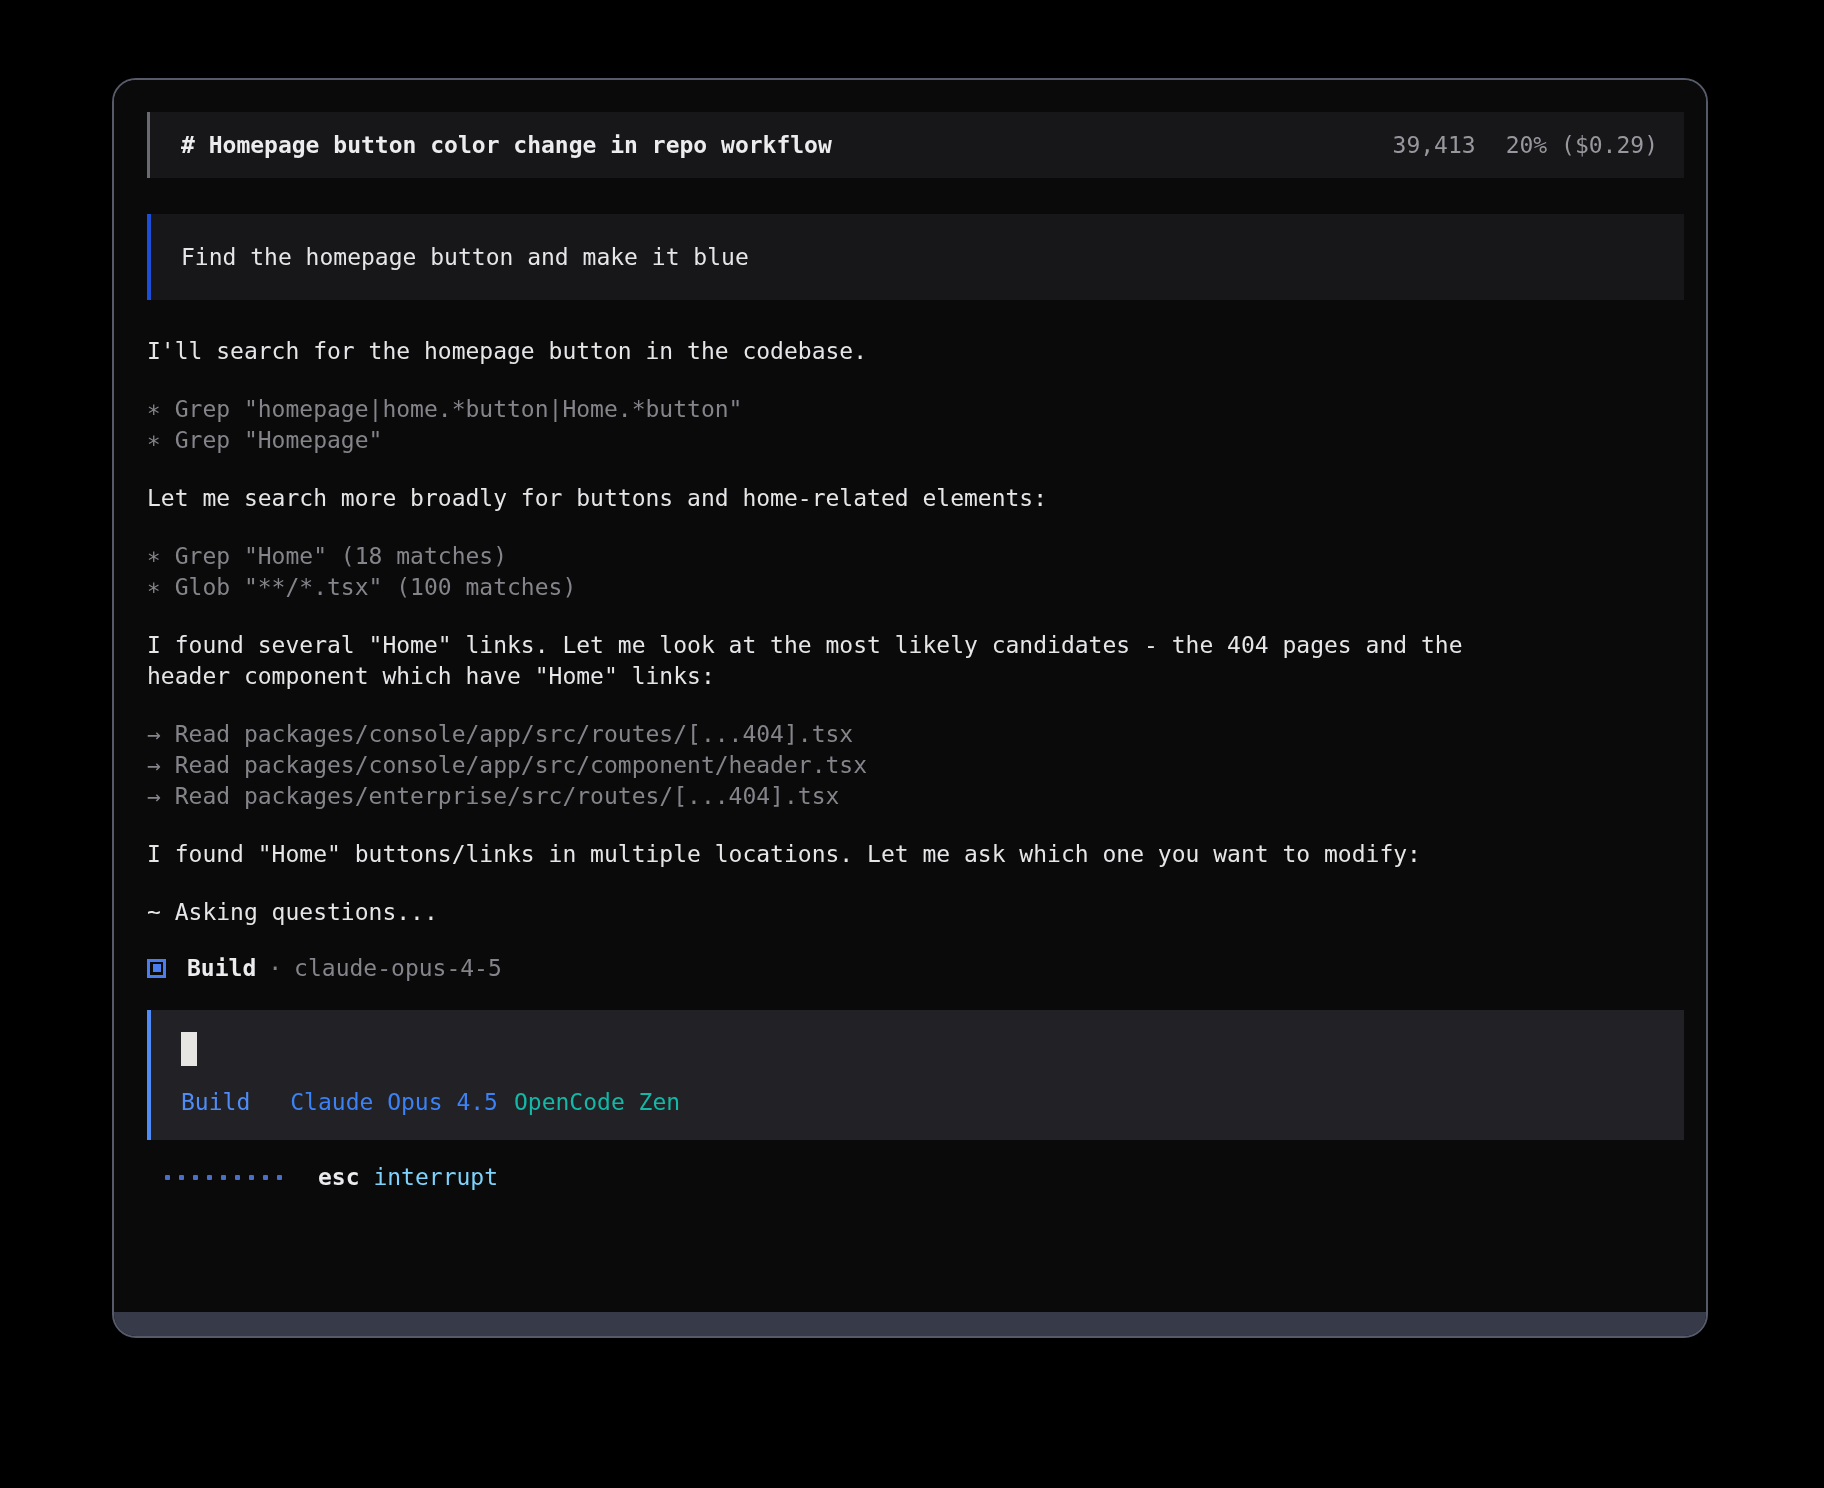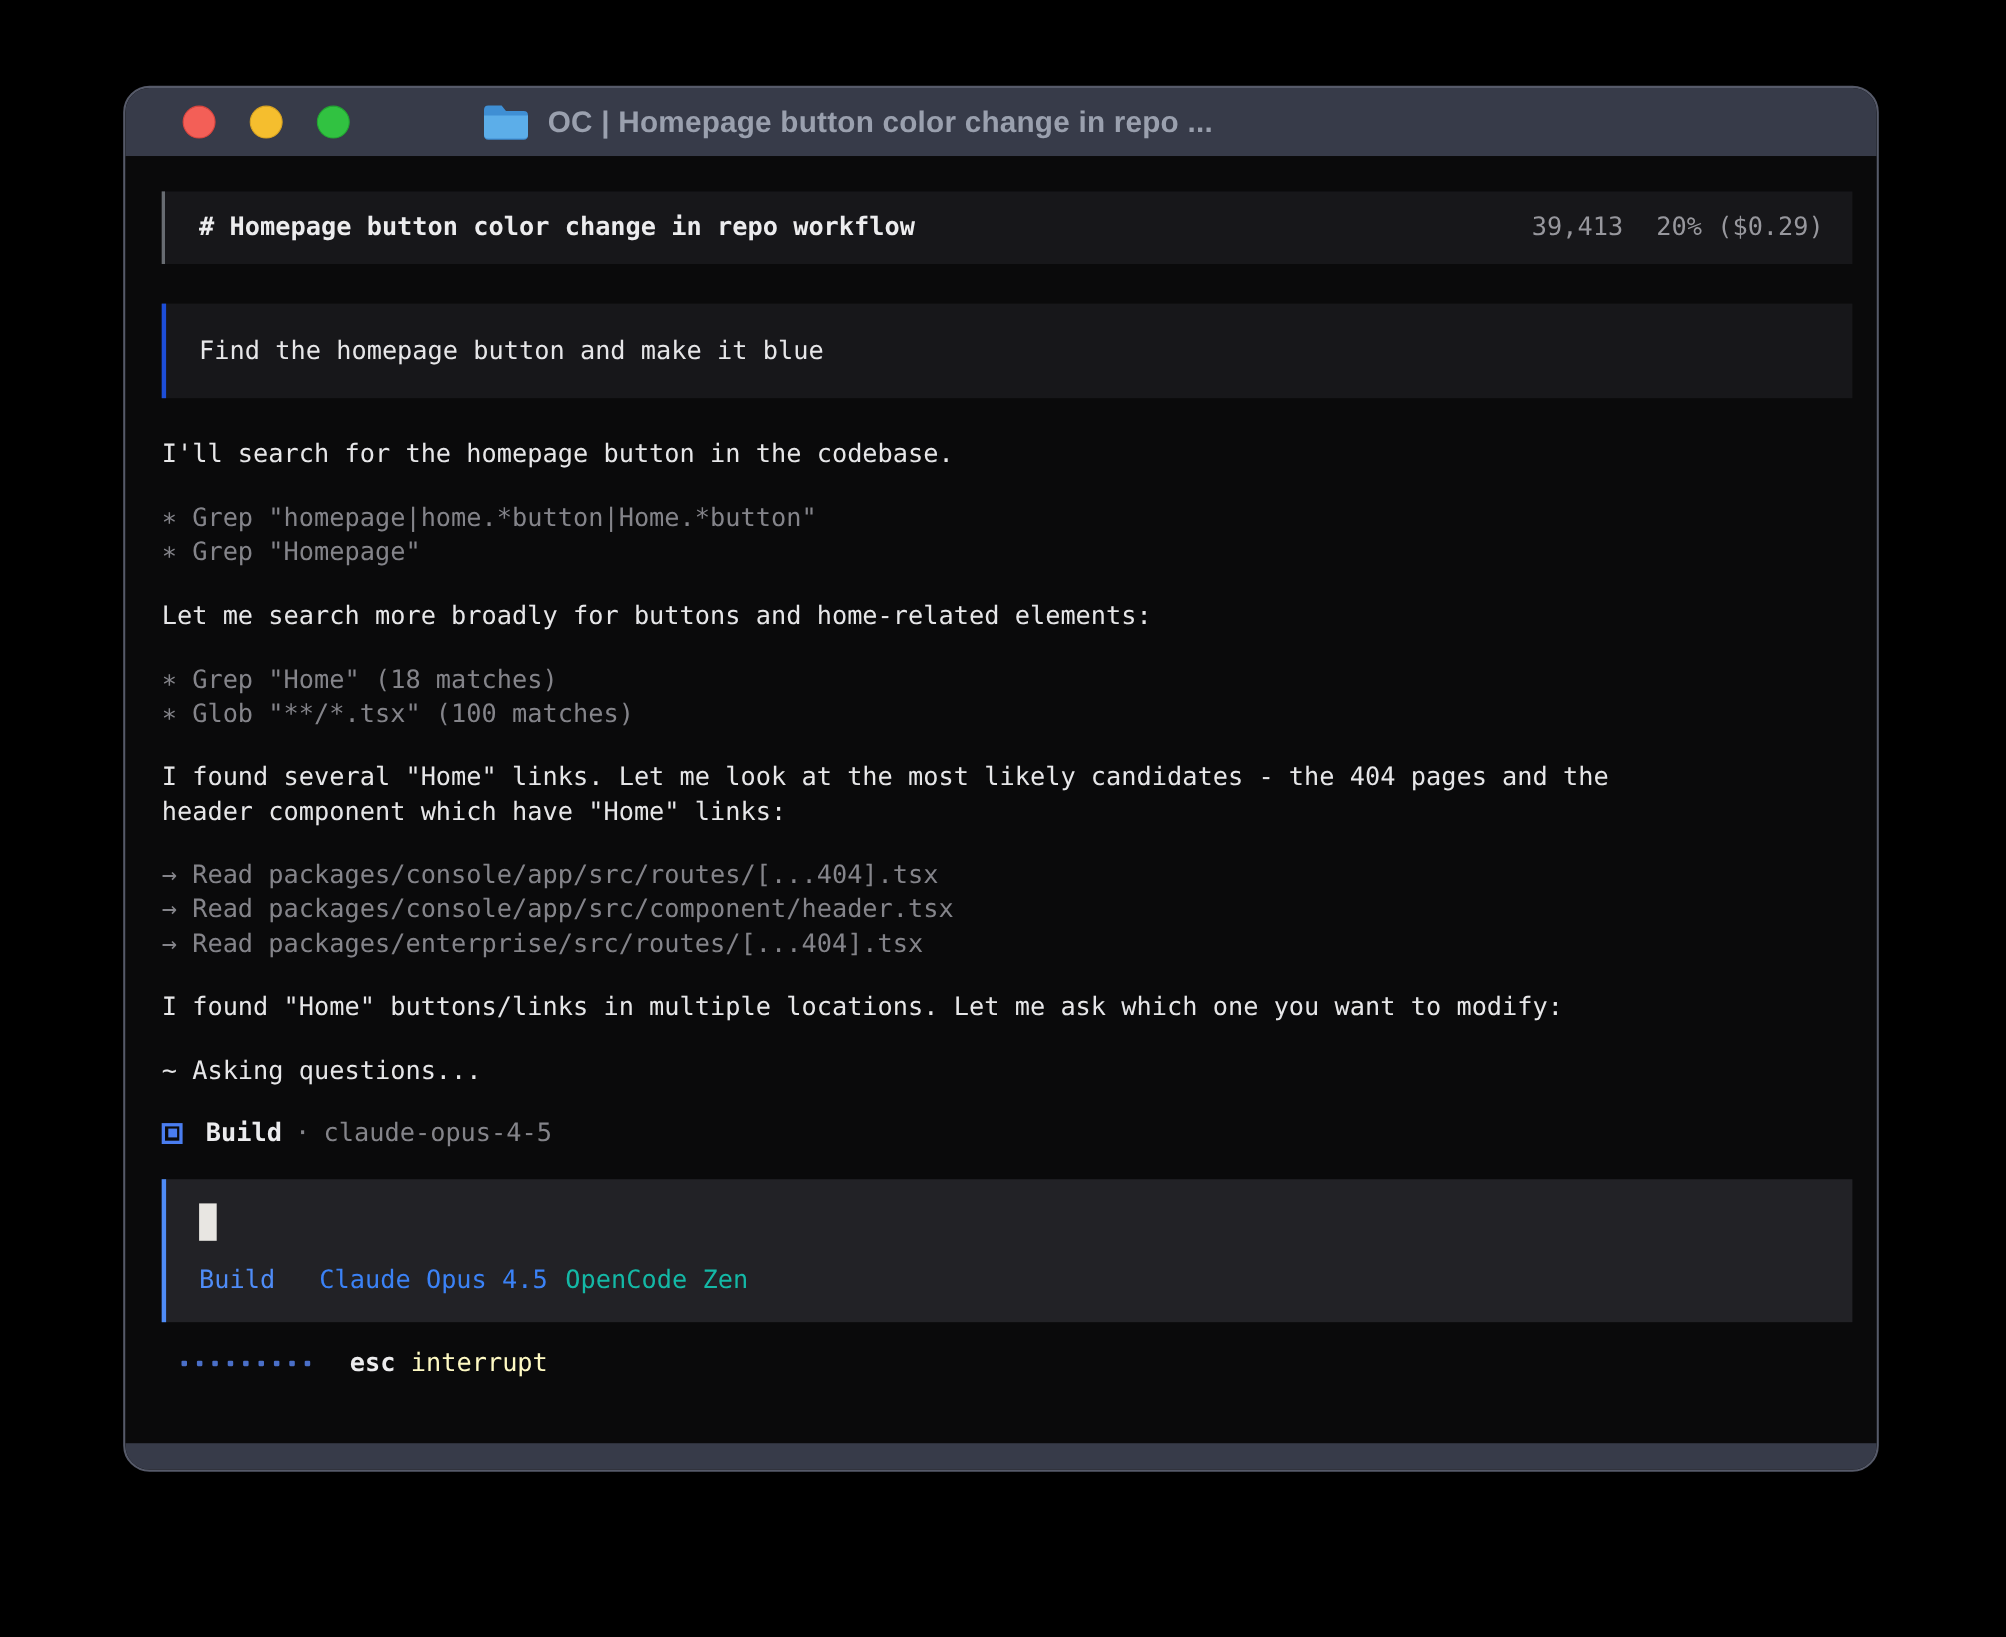--- a/index.html
+++ b/index.html
@@ -72,47 +72,31 @@
   .input-provider { color:#14b8a6; }
 
   .statusbar {
     display:flex; justify-content:space-between; align-items:center;
     padding:0 8px 0 18px; margin-bottom:24px;
   }
   .sb-left { display:flex; align-items:center; }
   .dots { display:flex; gap:9px; margin-right:36px; }
   .dot { width:5px; height:5px; background:#4a6fc8; border-radius:1px; }
   .key { color:#ececee; font-weight:bold; }
-  .hlabel { color:#fef9c3;margin-top:42px; }
+  .hlabel { color:#7dd3fc;margin-top:42px; }
   .sb-right { display:flex; gap:34px; }
   .hint { white-space:pre; }
 
   .bottomstrip { height:24px; background:#373b49; flex:0 0 auto; }
 </style>
 </head>
 <body>
 
 <div class="window">
 
-  <div class="titlebar">
-    <div class="lights">
-      <span class="light red"></span>
-      <span class="light yellow"></span>
-      <span class="light green"></span>
-    </div>
-    <div class="titlewrap">
-      <span class="foldericon">
-        <svg viewBox="0 0 44 36" width="44" height="36">
-          <path d="M2 7 q0-4 4-4 h12 l4 5 h16 q4 0 4 4 v18 q0 4-4 4 h-32 q-4 0-4-4 z" fill="#3f8fd4"></path>
-          <path d="M2 12 h40 v17 q0 4-4 4 h-32 q-4 0-4-4 z" fill="#5caee9"></path>
-        </svg>
-      </span>
-      <span class="titletext">OC | Homepage button color change in repo ...</span>
-    </div>
-  </div>
 
   <div class="term">
 
     <div class="session-header">
       <span class="session-title"># Homepage button color change in repo workflow</span>
       <span class="session-stats">
         <span class="tok">39,413</span>
         <span class="ctx">20% ($0.29)</span>
       </span>
     </div>

